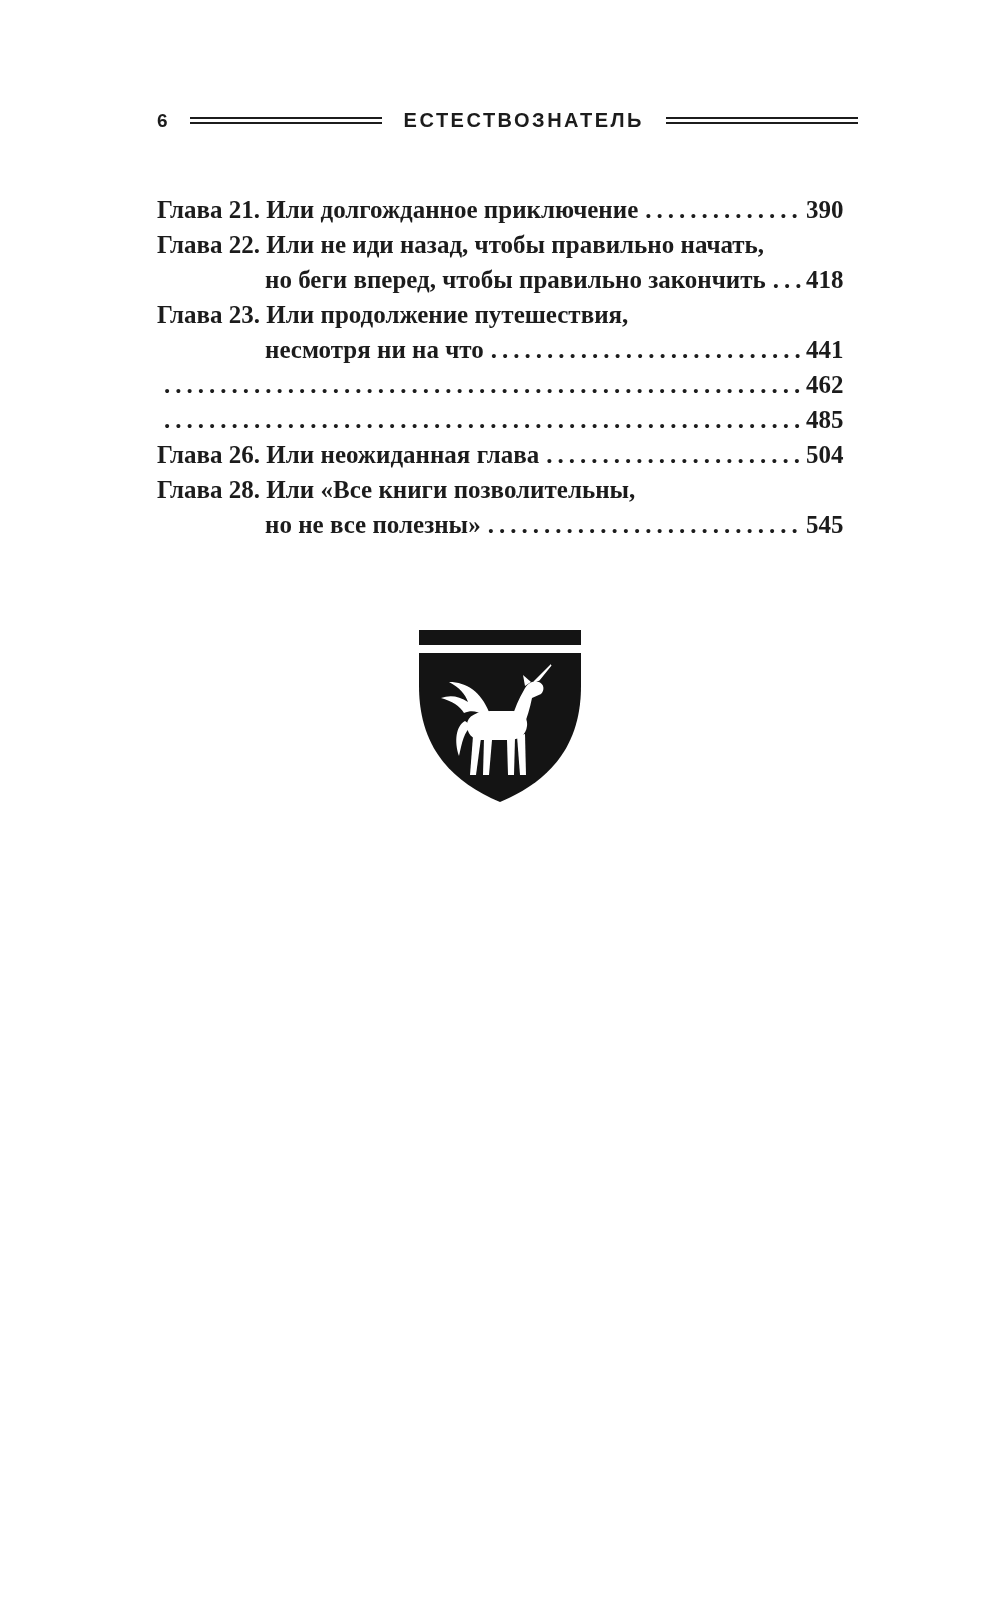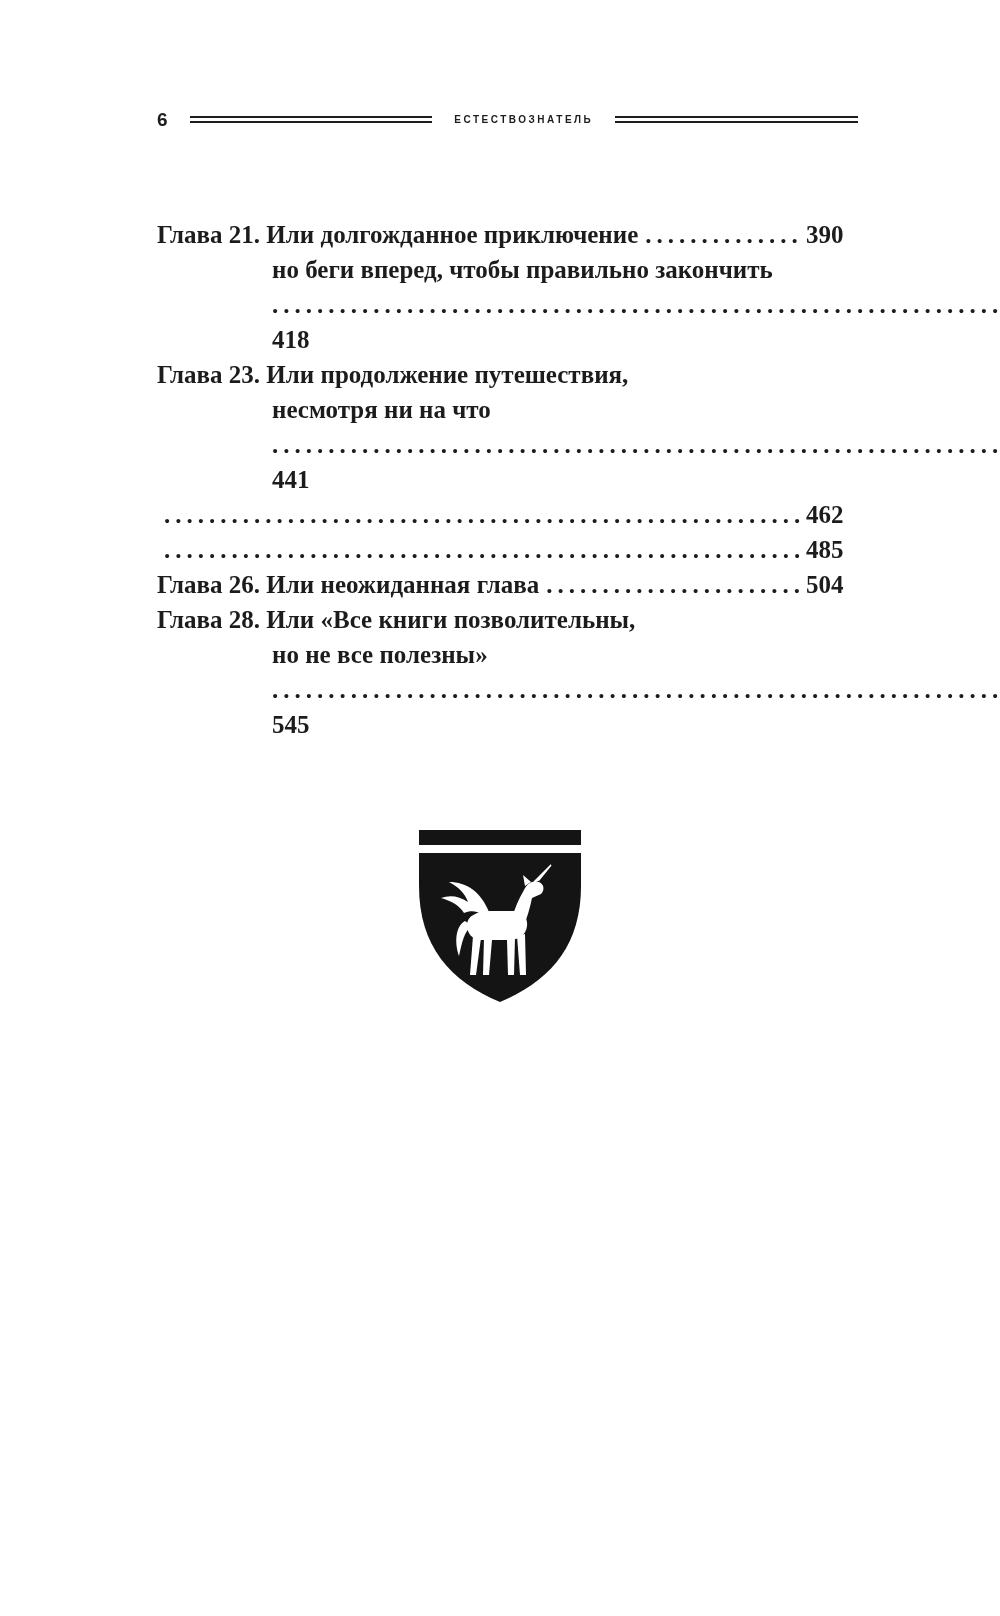--- a/index.html
+++ b/index.html
@@ -35,41 +35,40 @@
   }
   .double-rule {
     flex: 1;
     height: 7px;
     border-top: 2px solid #1c1c1c;
     border-bottom: 2px solid #1c1c1c;
     box-sizing: border-box;
   }
   .running-title {
     font-weight: 700;
-    font-size: 10px;
+    font-size: 20px;
     letter-spacing: 2.5px;
     line-height: 1;
     white-space: nowrap;
   }
 
   
   .toc {
-    margin: 88px 142px 0 157px;
+    margin: 62px 142px 0 157px;
     font-size: 25px;
     font-weight: 600;
   }
   .toc-line {
     display: flex;
     align-items: baseline;
     line-height: 35px;
     white-space: nowrap;
   }
   .toc-line.indent {
     padding-left: 108px;
-    flex-direction: column;
   }
   .toc-text {
     flex: 0 0 auto;
   }
   .leader {
     flex: 1 1 auto;
     overflow: hidden;
     margin: 0 5px 0 7px;
     min-width: 0;
   }
@@ -104,20 +103,24 @@
     <span class="double-rule"></span>
     <span class="running-title">ЕСТЕСТВОЗНАТЕЛЬ</span>
     <span class="double-rule"></span>
   </header>
 
   <main class="toc" id="toc">
       <div class="toc-line">
     <span class="toc-text">Глава 21. Или долгожданное приключение</span>
     <span class="leader"></span>
     <span class="toc-page">390</span>
+  </div>
+      <div class="toc-line no-page">
+    <span class="toc-text">Глава 22. Или не иди назад, чтобы правильно начать,</span>
+
   </div>
       <div class="toc-line indent">
     <span class="toc-text">но беги вперед, чтобы правильно закончить</span>
     <span class="leader"></span>
     <span class="toc-page">418</span>
   </div>
       <div class="toc-line no-page">
     <span class="toc-text">Глава 23. Или продолжение путешествия,</span>
 
   </div>

